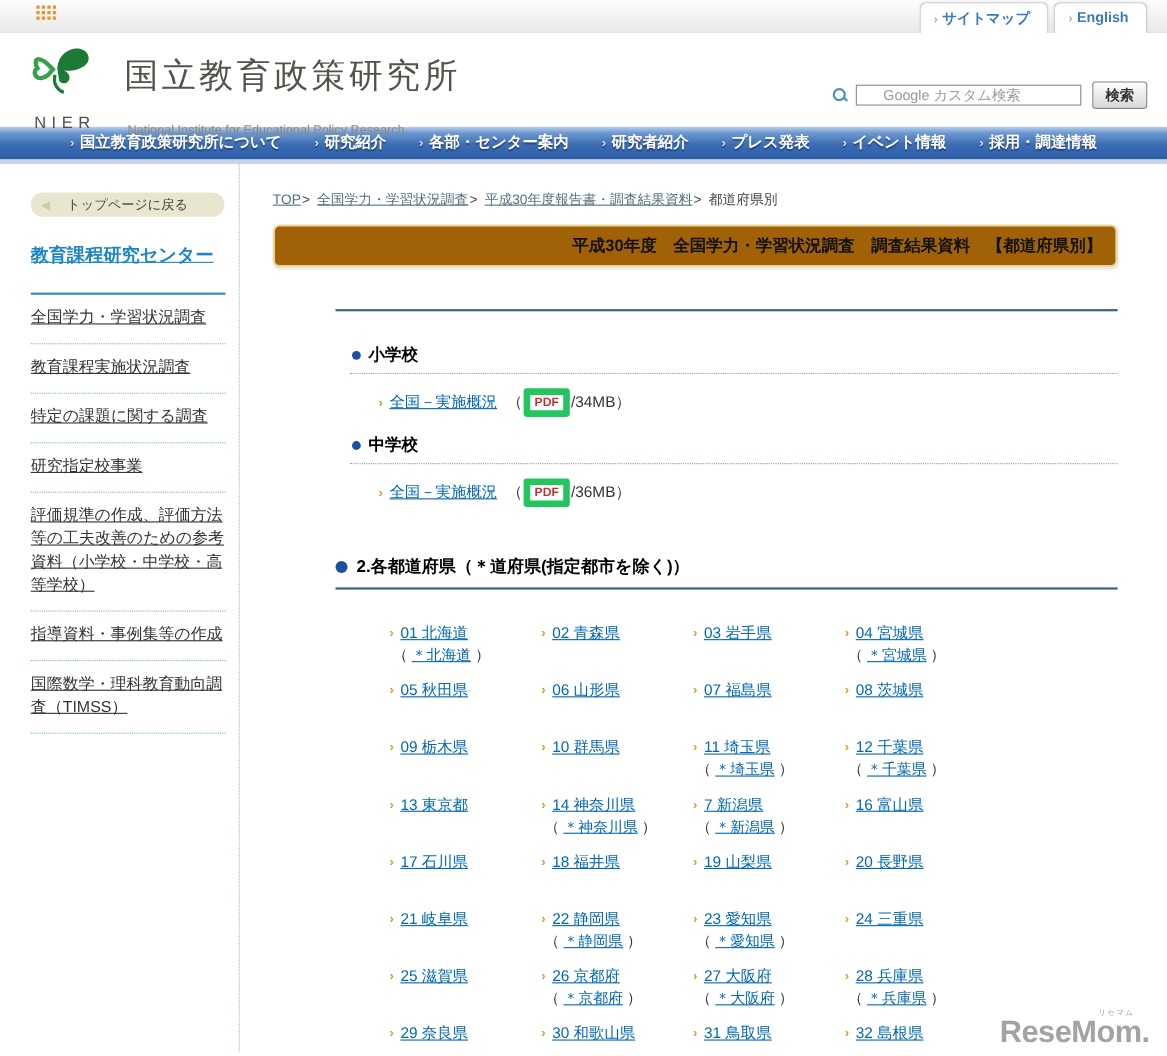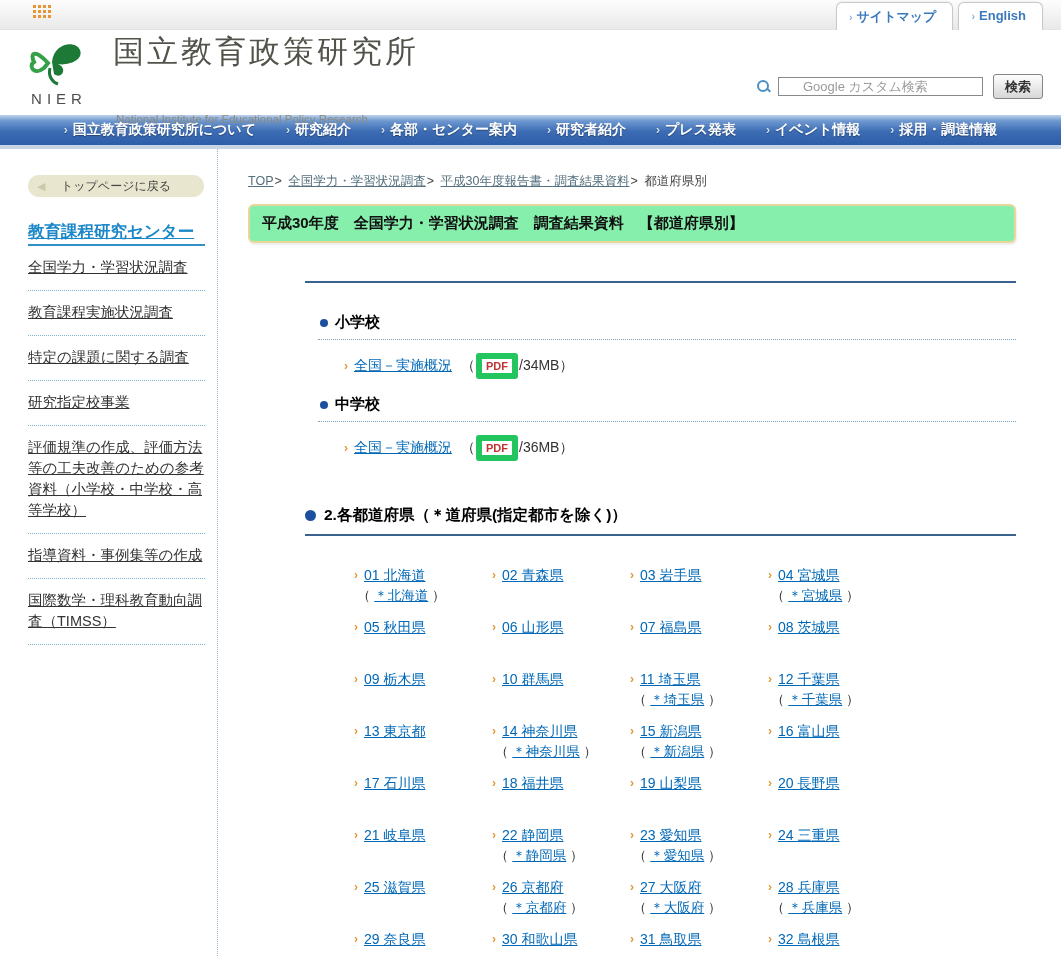--- a/index.html
+++ b/index.html
@@ -13,22 +13,22 @@
   .dots { position:absolute; left:33px; top:5px; display:grid; grid-template-columns:repeat(4,3px); grid-auto-rows:3px; gap:2px; }
   .dots i { background:#e89433; }
   .tabs { position:absolute; right:18px; top:2px; display:flex; gap:5px; align-items:flex-end; }
   .tab { height:28px; background:#fff; border:1px solid #c9c9c9; border-bottom:none; border-radius:6px 6px 0 0;
          padding:5px 16px 0 12px; font-size:13px; font-weight:bold; color:#3a7abd; box-shadow:0 -1px 2px rgba(0,0,0,.06); }
   .tab .t-arrow { color:#8fb3da; font-size:11px; margin-right:4px; }
 
   
   .header { position:relative; height:85px; background:#fff; }
   .logo { position:absolute; left:28px; top:8px; display:flex; flex-direction:column; align-items:center; }
-  .logo-acronym { font-size:15px; letter-spacing:5px; color:#4d4d4d; margin-top:2px; }
-  .site-title { position:absolute; left:113px; top:1px; font-size:31px; color:#53534b; letter-spacing:3px; font-weight:normal; }
+  .logo-acronym { font-size:15px; letter-spacing:5px; color:#4d4d4d; margin-top:15px; }
+  .site-title { position:absolute; left:113px; top:18px; font-size:31px; color:#53534b; letter-spacing:3px; font-weight:normal; }
   .site-subtitle { position:absolute; left:116px; top:60px; font-size:11.5px; color:#8a8a80;margin-top:23px; }
   .search { position:absolute; right:18px; top:44px; display:flex; align-items:center; }
   .search-icon { position:relative; width:13px; height:13px; margin-right:8px; }
   .search-icon::before { content:""; position:absolute; left:0; top:0; width:8px; height:8px; border:2px solid #4a90c4; border-radius:50%; }
   .search-icon::after { content:""; position:absolute; left:9px; top:9px; width:5px; height:2px; background:#4a90c4; transform:rotate(45deg); }
   .search-input { width:205px; height:19px; border:1px solid #8a8a8a; font-size:13px; padding:0 24px; color:#333; }
   .search-input::placeholder { color:#9a9a9a; }
   .search-btn { margin-left:10px; height:25px; padding:0 11px; background:linear-gradient(#fefefe,#d7d7d7); border:1px solid #858585; border-radius:3px; font-size:13px; font-weight:bold; color:#333; }
 
   
@@ -36,32 +36,32 @@
          border-bottom:4px solid #c6d4e6; display:flex; align-items:center; justify-content:center; gap:30px; }
   .nav-item { color:#fff; font-weight:bold; font-size:14px; text-shadow:0 1px 1px rgba(0,0,0,.35); white-space:nowrap; cursor:pointer; }
   .nav-arrow { color:#cfe0f2; font-size:12px; margin-right:5px; }
 
   
   .content { display:flex; height:807px; }
   .sidebar { width:218px; flex:none; border-right:1px dotted #99b6cc; padding:26px 12px 0 28px; }
   .back-btn { position:relative; width:176px; height:22px; background:#e9e6cf; border-radius:11px;
               display:flex; align-items:center; justify-content:center; font-size:12px; color:#444; cursor:pointer; }
   .back-arrow { position:absolute; left:9px; color:#cdcaa9; font-size:11px; }
-  .sidebar-heading { margin-top:24px; padding-bottom:1px; border-bottom:2px solid #3390c6; }
+  .sidebar-heading { margin-top:24px; padding-bottom:23px; border-bottom:2px solid #3390c6; }
   .sidebar-heading a { color:#1b87c9; font-weight:bold; font-size:16.5px; text-decoration:underline; }
   .side-list { list-style:none; }
   .side-item { padding:11px 0 12px; border-bottom:1px dotted #7fb2d2; font-size:14.5px; line-height:21px; }
   .side-item a { color:#333; text-decoration:underline; }
 
   .main { flex:1; padding:24px 45px 0 30px; position:relative; }
   .breadcrumb { font-size:12.5px; color:#444; }
   .breadcrumb a { color:#55707e; text-decoration:underline; }
   .crumb-sep { margin:0 3px 0 1px; color:#444; }
   .title-box { margin-top:14px; border:2px solid #e7d79b; border-radius:6px; padding:8px 12px;
-               font-weight:bold; font-size:15px; color:#111; box-shadow:1px 2px 2px rgba(0,0,0,.08); background:#86efac; }
+               font-weight:bold; font-size:15px; color:#111; box-shadow:1px 2px 2px rgba(0,0,0,.08); background:#a16207;text-align:right; }
 
   .section { margin-top:38px; }
   .section-head { display:flex; align-items:center; padding-left:57px; }
   .sec-bullet { flex:none; width:11px; height:11px; border-radius:50%; background:#1d4fa1; margin-right:8px; }
   .section-title { font-weight:bold; font-size:15.5px; color:#000; }
   .section-line { margin:8px 0 0 57px; border-bottom:2px solid #39628e; }
 
   .subsection-head { display:flex; align-items:center; margin-top:30px; padding-left:72px; }
   .sub-bullet { flex:none; width:8px; height:8px; border-radius:50%; background:#1d4fa1; margin-right:7px; }
   .sub-title { font-weight:bold; font-size:15px; color:#000; }
@@ -376,21 +376,21 @@
                 <a class="content-link">14 神奈川県</a>
               </div>
               <div class="pref-sub">
                 <span>（ </span><a class="sub-lnk">＊神奈川県</a><span> ）</span>
               </div>
             </div>
 
             <div class="pref-cell">
               <div class="pref-main">
                 <span class="link-arrow">›</span>
-                <a class="content-link">15 新潟県</a>
+                <a class="content-link">7 新潟県</a>
               </div>
               <div class="pref-sub">
                 <span>（ </span><a class="sub-lnk">＊新潟県</a><span> ）</span>
               </div>
             </div>
 
             <div class="pref-cell">
               <div class="pref-main">
                 <span class="link-arrow">›</span>
                 <a class="content-link">16 富山県</a>
@@ -535,14 +535,17 @@
               </div>
 
             </div>
 
         </div>
       </div>
 
     </div>
   </div>
 
+  <div class="watermark">
+    <span class="ruby">リセマム</span><span>ReseMom</span><span>.</span>
+  </div>
 
 </div>
 
 </body></html>

